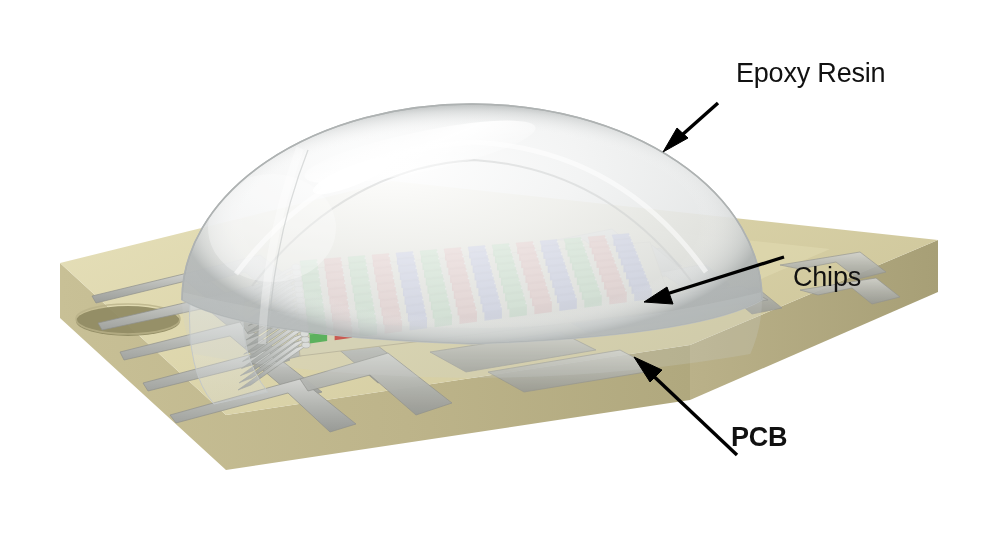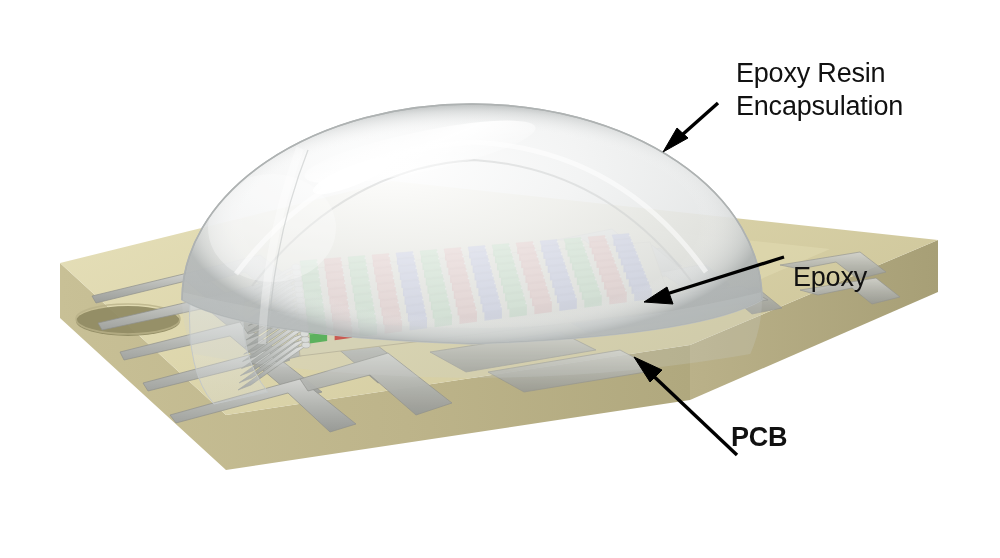--- a/index.html
+++ b/index.html
@@ -867,19 +867,19 @@
         <line x1="784" y1="257" x2="657" y2="297" stroke-width="3.4"></line>
         <polygon points="644,302 673,304 667,287"></polygon>
       </g>
       <g>
         <line x1="737" y1="455" x2="645" y2="368" stroke-width="3.4"></line>
         <polygon points="634,357 650,382 662,370"></polygon>
       </g>
     </g>
   </svg>
 
-  <div class="label" id="lbl-epoxy"><span>Epoxy Resin</span><br><span>Encapsulation</span></div>
-
-  <div class="label" id="lbl-rgb"><br><span>Epoxy</span></div>
+  <div class="label" id="lbl-epoxy"><span>Epoxy Resin</span><br></div>
+
+  <div class="label" id="lbl-rgb"><br><span>Chips</span></div>
 
   <div class="label" id="lbl-pcb"><span>PCB</span><br></div>
 
 </div>
 
 </body></html>

